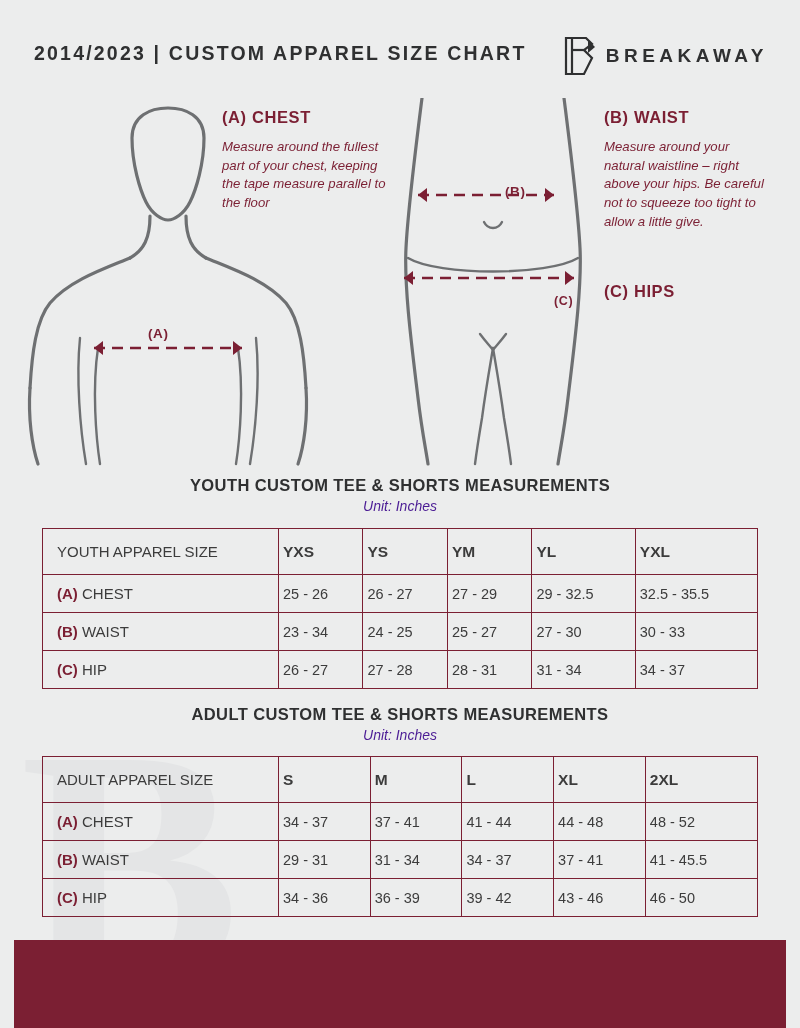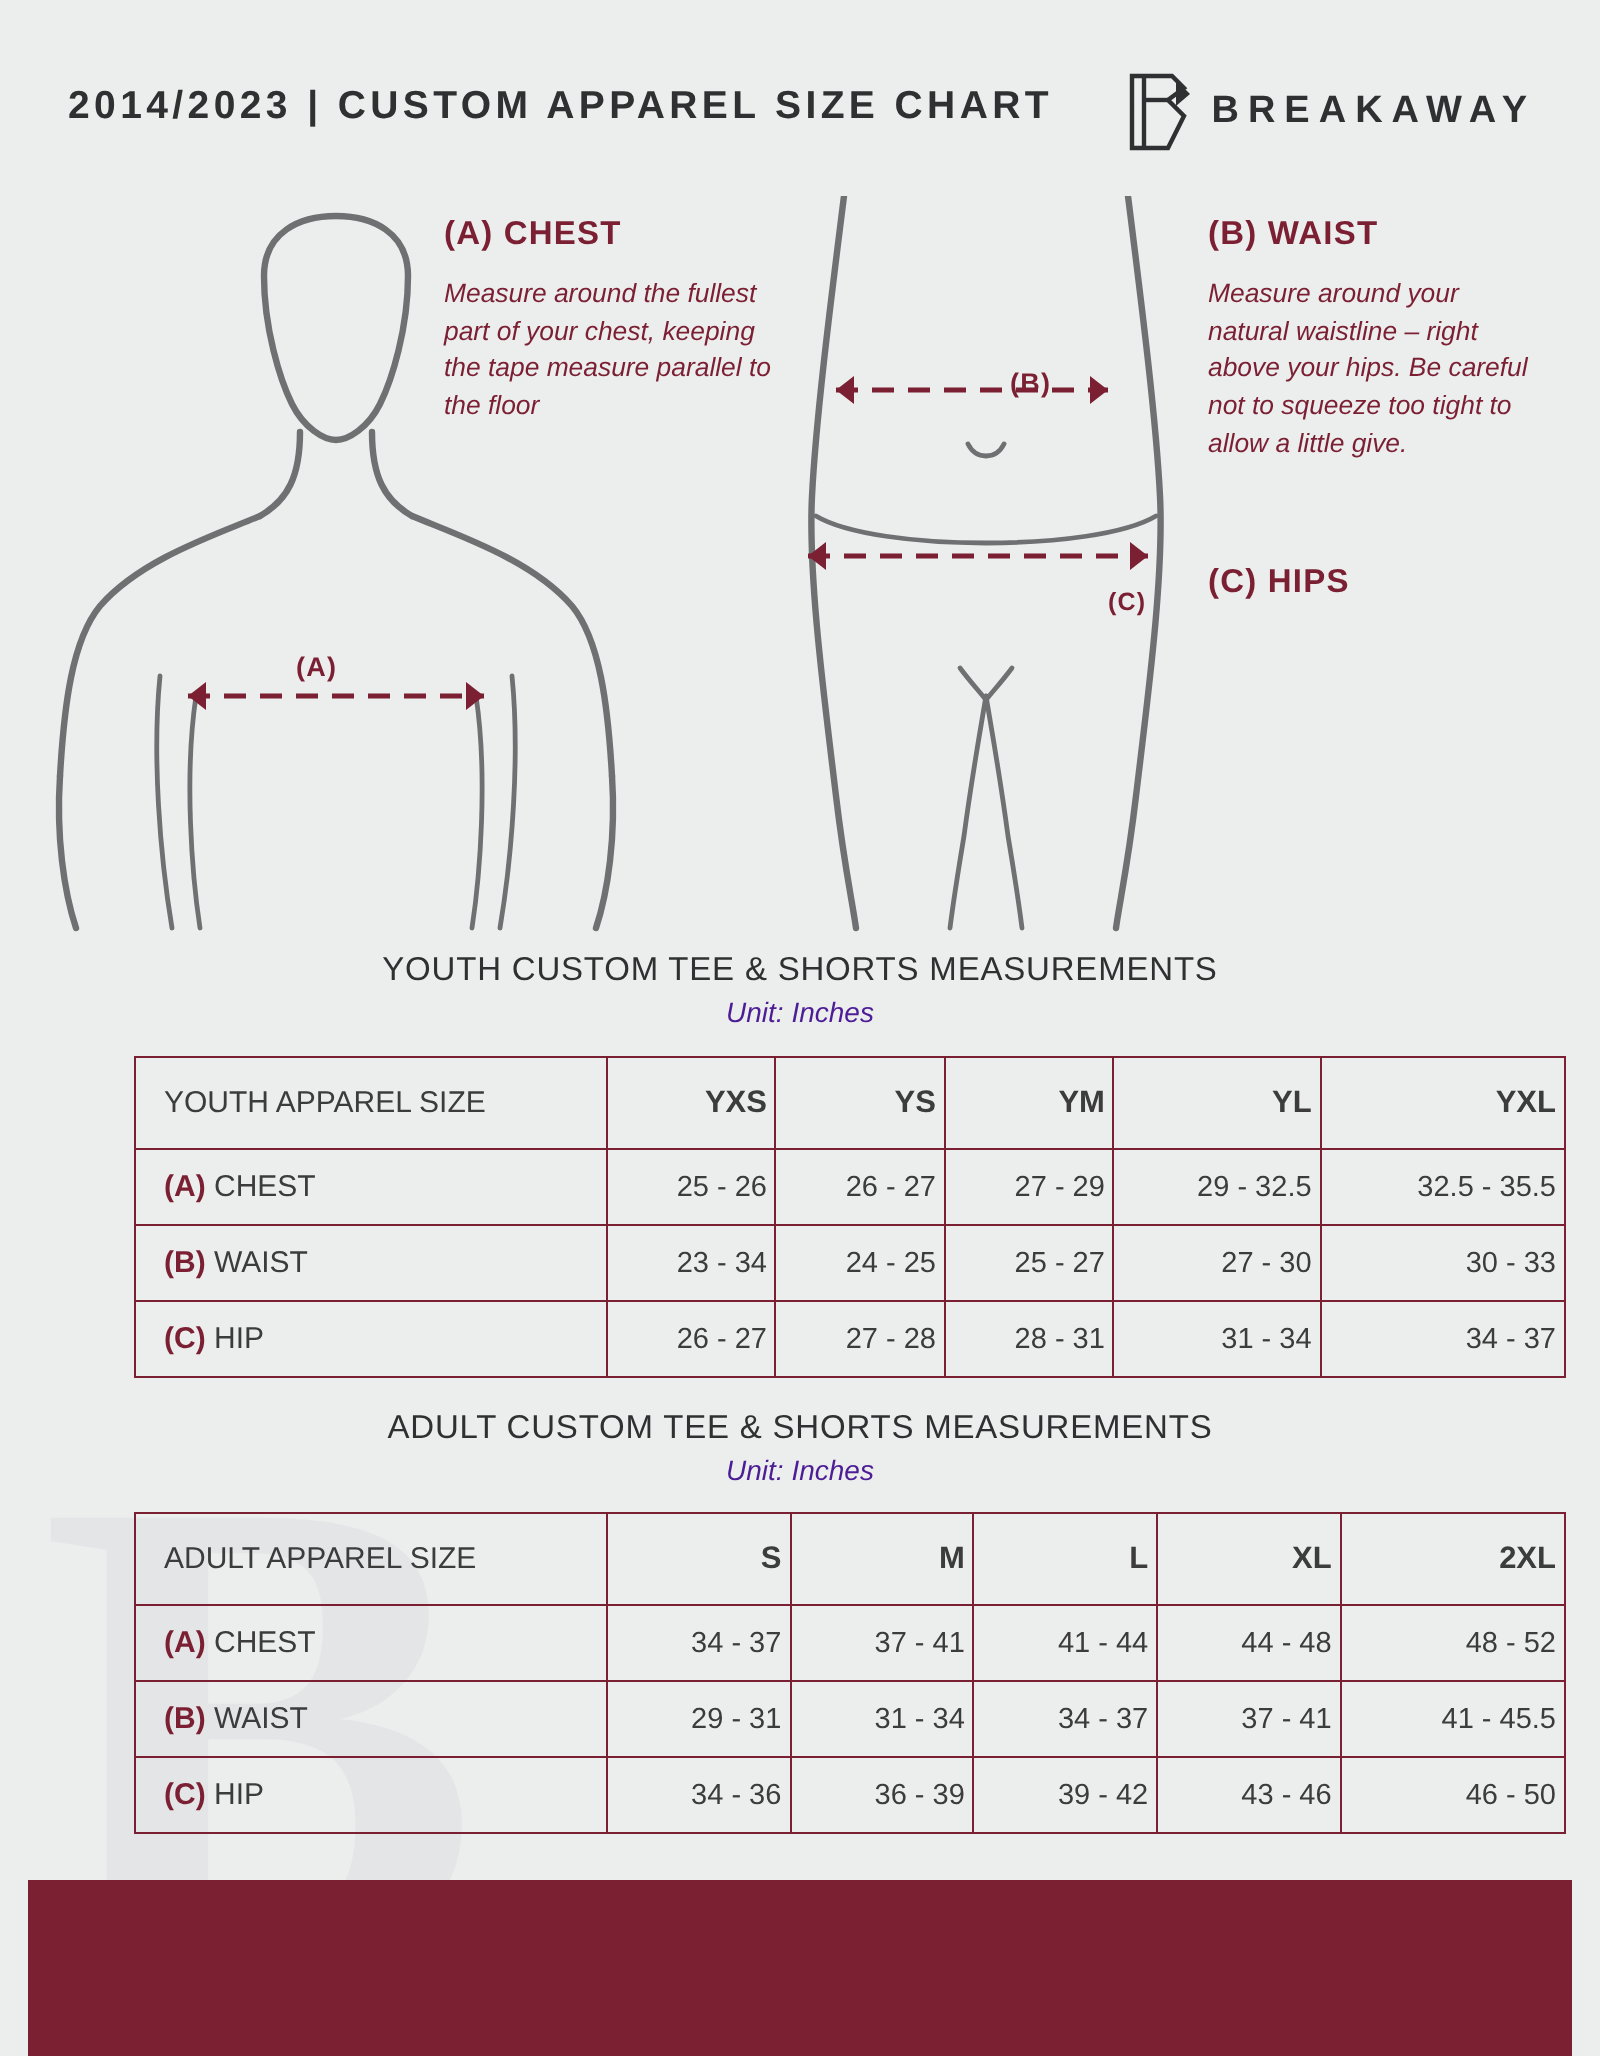--- a/index.html
+++ b/index.html
@@ -53,34 +53,34 @@
     color: #7b1f33;
   }
   .lbl-body {
     position: absolute;
     font-size: 13.2px; font-style: italic; line-height: 1.42;
     color: #7b1f33;
   }
 
   
   .sect-title {
-    text-align: center; font-size: 16.5px; font-weight: normal;
+    text-align: center; font-size: 16.5px; font-weight: bold;
     letter-spacing: 0.4px; color: #2f3031;
   }
   .sect-unit {
     text-align: center; font-size: 14px; font-style: italic; color: #4c1d95;
     margin-top: 3px;
   }
 
   
   .tbl-wrap { position: absolute; left: 42px; width: 716px; z-index: 2; }
-  table { width: 100%; border-collapse: collapse; background: transparent; margin-left: 25px; }
+  table { width: 100%; border-collapse: collapse; background: transparent; }
   th, td {
     border: 1px solid #7b1f33;
-    text-align: right;
+    text-align: left;
     font-size: 14.5px;
     color: #3c3c3c;
     height: 38px;
     padding: 0 4px;
   }
   thead th {
     font-weight: bold; font-size: 15.5px; height: 46px;
   }
   thead th.rowhead {
     text-align: left; padding-left: 14px; font-weight: normal; font-size: 15px;

